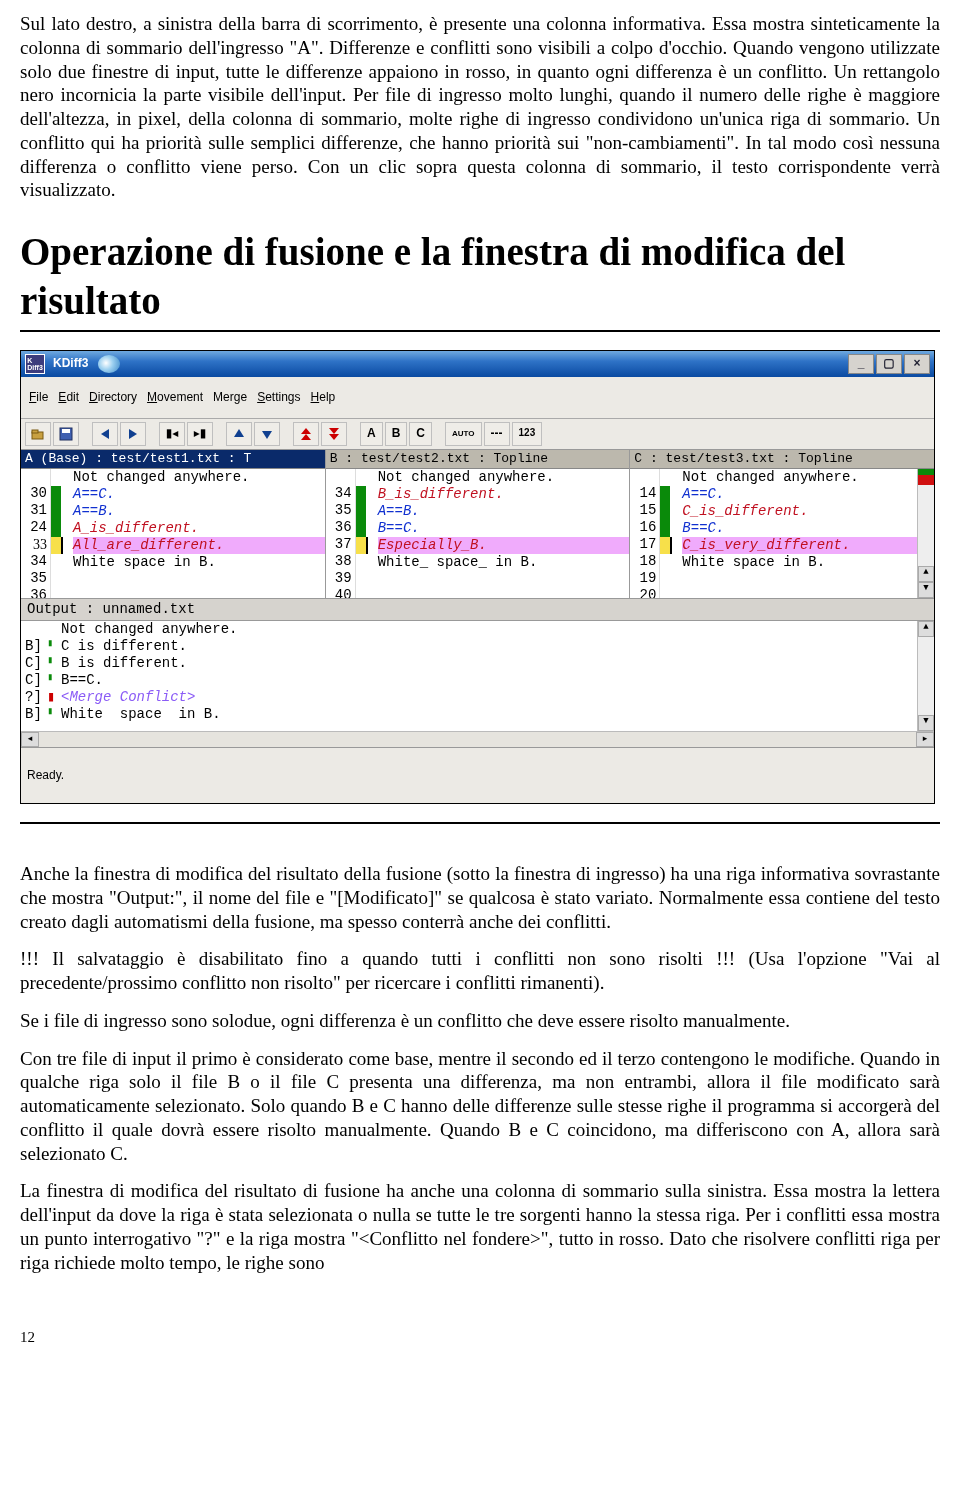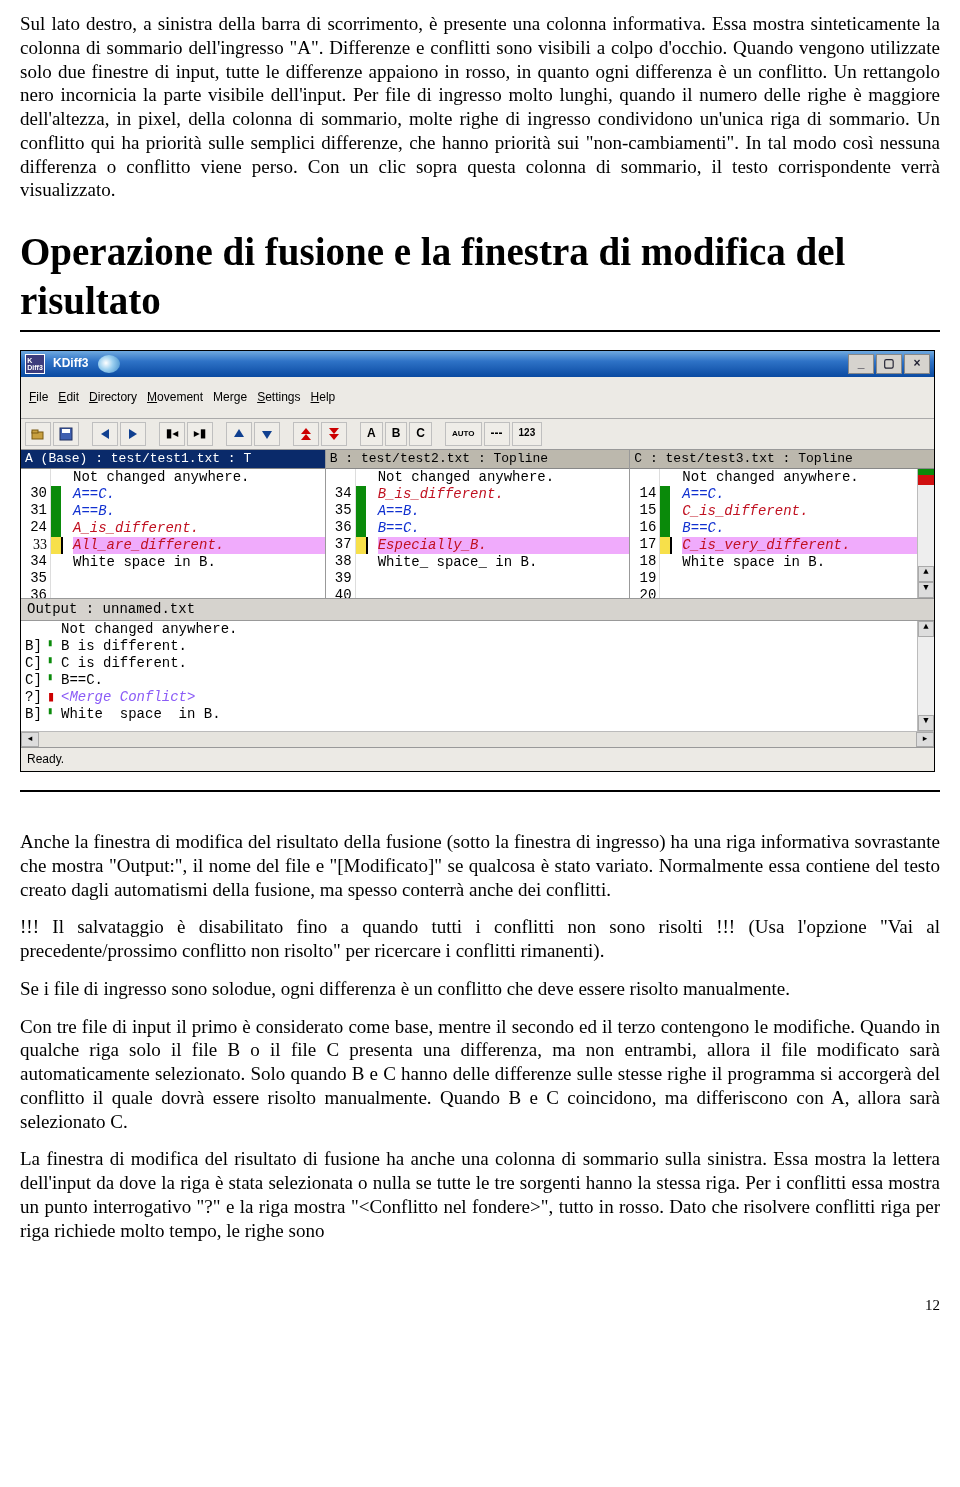--- a/index.html
+++ b/index.html
@@ -14,21 +14,21 @@
     box-sizing: border-box;
   }
   p { margin: 0 0 14px 0; text-align: justify; }
   h2 {
     font-size: 39px;
     font-weight: bold;
     margin: 26px 0 0 0;
   }
   hr { border: none; border-top: 2px solid #000; margin: 4px 0 18px 0; }
   hr.after { margin-top: 18px; margin-bottom: 38px; }
-  .pagenum { text-align: right; font-size: 15px; margin-top: 54px; }
+  .pagenum { text-align: left; font-size: 15px; margin-top: 54px; }
 
   
   .shot {
     width: 913px;
     border: 1px solid #000;
     font-family: Tahoma, Arial, sans-serif;
     font-size: 12px;
     color: #000;
     background: #d6d3ce;
     margin: 4px 0 0 0;
@@ -134,21 +134,21 @@
   .outpane .tag { width: 22px; text-align:left; padding-left:4px; }
   .outpane .omk { width: 14px; }
   .outpane .omk div { height:17px; }
   .outpane .omk .ok { color:#0a8a0a; font-size:10px; }
   .outpane .lines { flex:1; }
   .outpane .red { color:#8b5cf6; font-style: italic; }
   .outpane .pscroll { width:16px; }
 
   .statusbar {
     background:#eceae5; border-top:1px solid #999;
-    font-size:12px; padding:4px 6px;
+    font-size:12px; padding:20px 6px;
   }
   .hscroll {
     height: 15px; background:#e6e4de; border-top:1px solid #bbb;
     display:flex;
   }
   .hscroll .hbtn { width:16px; background:#ddd; border:1px solid #aaa; font-size:9px; text-align:center;}
   .hscroll .htrack { flex:1; }
 </style>
 </head>
 <body>
@@ -361,21 +361,21 @@
         <div style="height: 17px;">B]</div>
       </div>
     <div class="omk">
       <div></div>
         <div class="ok">▮</div>
         <div class="ok">▮</div>
         <div class="ok">▮</div>
         <div style="color:#c00;">▮</div>
         <div class="ok">▮</div>
     </div>
-    <div class="lines" id="oL"><div class="">Not changed anywhere.</div><div class="">B is different.</div><div class="">C is different.</div><div class="">B==C.</div><div class="red">&lt;Merge Conflict&gt;</div><div class="">White  space  in B.</div></div>
+    <div class="lines" id="oL"><div class="">Not changed anywhere.</div><div class="">C is different.</div><div class="">B is different.</div><div class="">B==C.</div><div class="red">&lt;Merge Conflict&gt;</div><div class="">White  space  in B.</div></div>
     <div class="pscroll">
       <div class="btn">▲</div>
         <div class="ov-mid"></div>
         <div class="btn">▼</div>
     </div>
   </div>
   <div class="hscroll">
     <div class="hbtn">◂</div>
       <div class="htrack"></div>
       <div class="hbtn">▸</div>

